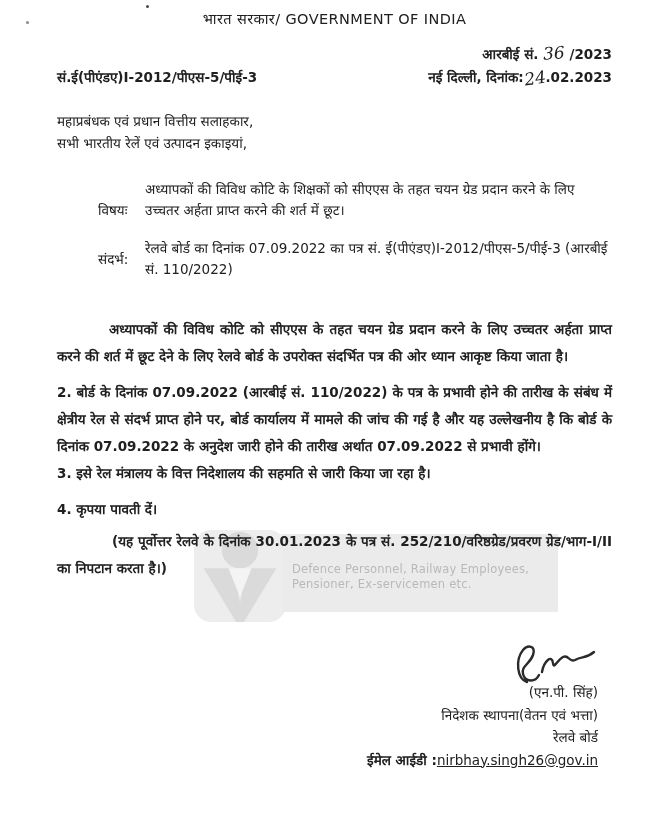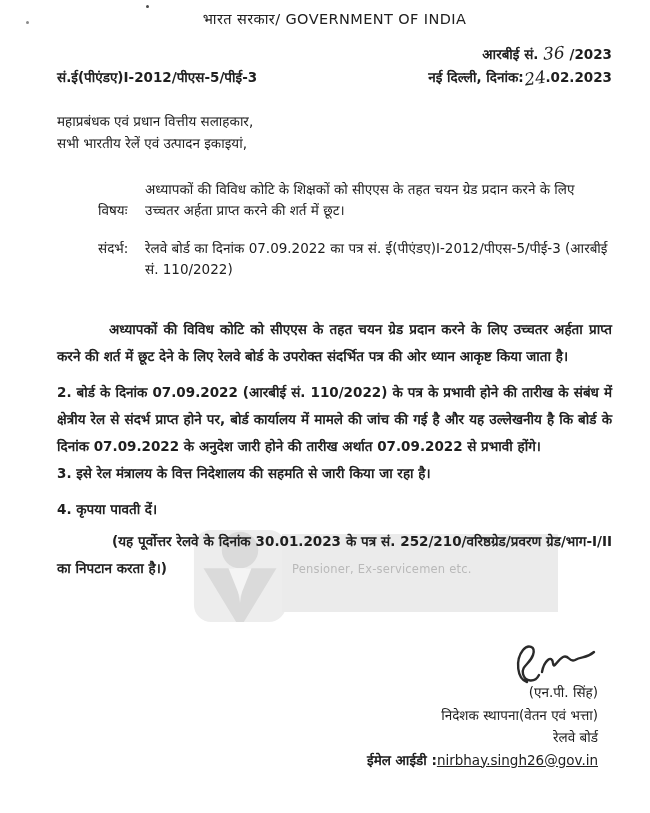--- a/index.html
+++ b/index.html
@@ -22,21 +22,21 @@
   .hw-date { transform:rotate(-8deg) translateY(2px); }
 
   
   .addressee { margin-top:22px; line-height:22px; }
 
   
   .hang { display:flex; margin-left:41px; line-height:21px; }
   .hang .lbl { flex:0 0 47px; }
   .hang .txt { flex:1; }
   .subject-row { margin-top:25px;align-items:flex-end; }
-  .reference-row { margin-top:17px; }
+  .reference-row { margin-top:17px;align-items:center; }
 
   
   .para { line-height:27px; text-align:justify;font-weight:bold; }
   .p1 { margin-top:36px; text-indent:52px; }
   .p2 { margin-top:9px; }
   .p3 { }
   .p4 { margin-top:9px; }
   .closing { margin-top:5px; text-indent:55px; }
 
   
@@ -61,20 +61,21 @@
 
 <div class="page">
 
   <svg class="wm-logo" viewBox="0 0 100 100">
     <rect x="2" y="2" width="96" height="96" rx="18" fill="#ededed"></rect>
     <circle cx="50" cy="23" r="19" fill="#dadada"></circle>
     <path d="M12 42 L44 42 L50 78 L56 42 L88 42 L54 98 L46 98 Z" fill="#dadada"></path>
     <path d="M38 42 L50 72 L62 42 Z" fill="#f4f4f4"></path>
   </svg>
   <div class="wm-text">
+    <div>Defence Personnel, Railway Employees,</div>
     <div>Pensioner, Ex-servicemen etc.</div>
   </div>
 
   <div class="speck speck1"></div>
   <div class="speck speck2"></div>
 
   <div class="content">
 
     <div class="letter-head">
       <div>भारत सरकार/ GOVERNMENT OF INDIA</div>

